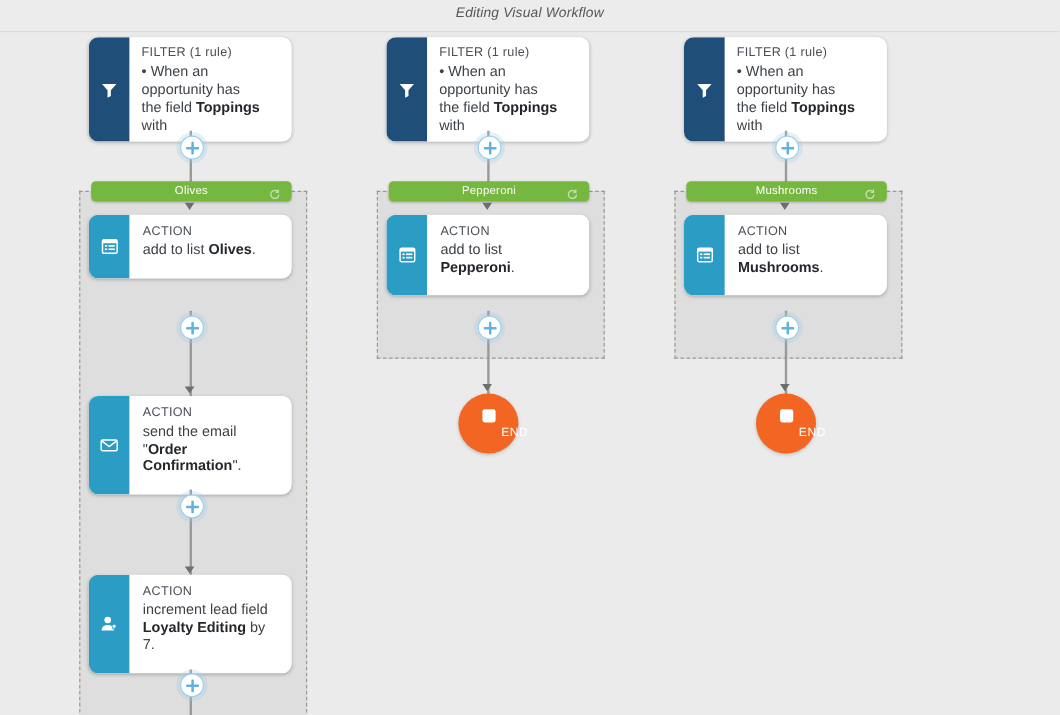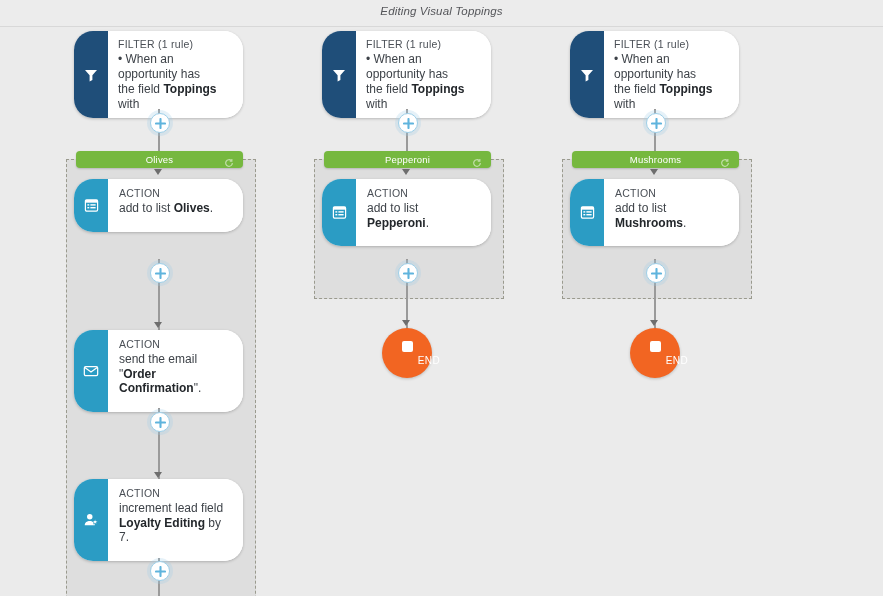--- a/index.html
+++ b/index.html
@@ -51,21 +51,21 @@
     width: 883px;
     height: 569px;
     background: #ebebeb;
   }
 
   
   .node {
     position: absolute;
     display: flex;
     align-items: stretch;
-    border-radius: 19px;
+    border-radius: 8px;
     background: #ffffff;
     box-shadow: 0 1px 3px rgba(0,0,0,.22);
     overflow: hidden;
   }
   .node-icon {
     flex: 0 0 34px;
     width: 34px;
     display: flex;
     align-items: center;
     justify-content: center;
@@ -179,21 +179,21 @@
     letter-spacing: .5px;
     margin-left: 44px;
   }
 </style>
 </head>
 <body>
 
 <div id="app">
 
   <div id="topbar">
-    <div id="topbar-title">Editing Visual Toppings</div>
+    <div id="topbar-title">Editing Visual Workflow</div>
   </div>
 
   <div id="canvas">
 
     <div class="group" style="left:66px; top:132px; width:190px; height:500px;"></div>
 
     <div class="node filter-node" style="left:74px; top:4px;">
       <div class="node-icon">
         <svg width="16" height="16" viewBox="0 0 16 16" aria-hidden="true">
           <path d="M2 3h12l-4.6 5.3V13l-2.8 1.4V8.3z" fill="#ffffff"></path>

